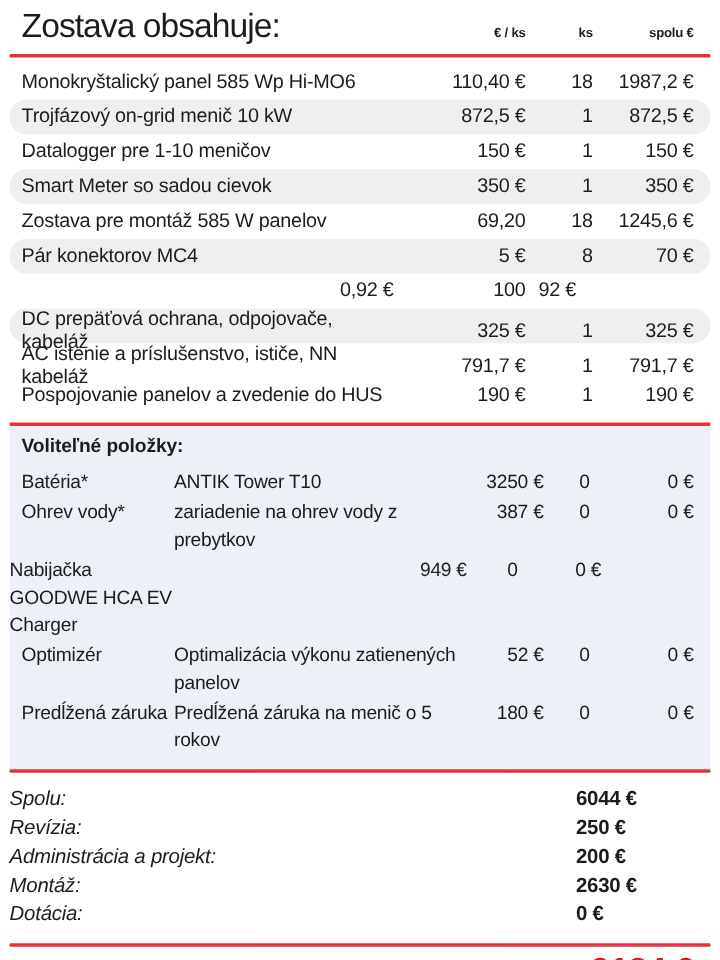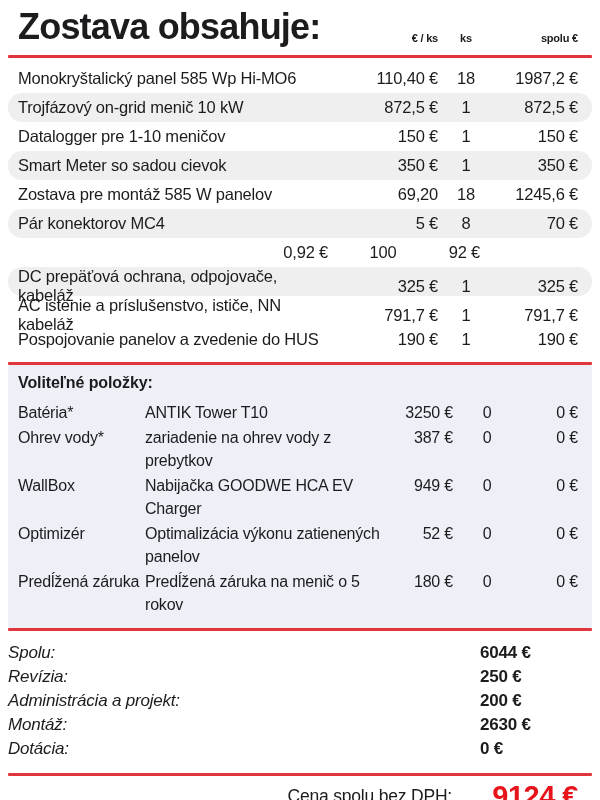--- a/index.html
+++ b/index.html
@@ -8,25 +8,25 @@
     font-family:"Liberation Sans", sans-serif;
     color:#1c1c1e;
     letter-spacing:-0.2px;
   }
   .page { padding:6px 8px 0 8px; }
 
   
   .grid4 { display:grid; grid-template-columns:1fr 110px 56px 98px; }
   .c.name  { padding-left:10px; }
   .c.price { text-align:right; }
-  .c.qty   { text-align:center; }
+  .c.qty   { text-align:right; }
   .c.total { text-align:right; padding-right:14px; }
 
   .header-row { align-items:end; padding-bottom:7px; }
-  .title { font-size:36px; font-weight:700; letter-spacing:-0.8px; padding-left:8px; white-space:nowrap; }
+  .title { font-size:28px; font-weight:400; letter-spacing:-0.8px; padding-left:8px; white-space:nowrap; }
   .colhead { font-size:11px; font-weight:700; padding-bottom:4px; }
 
   .redline { height:3px; background:var(--accent,#e1343b); border-radius:1px; }
 
   #items { margin:6px 0 8px 0; }
   .item-row { height:29px; align-items:center; font-size:16.5px; }
   .item-row.shaded { background:var(--stripe,#efefef);border-radius:14px; }
 
   .optional { background:var(--optbg,#edf0f7); padding:9px 0 10px 0; }
   .opt-heading { font-size:16px; font-weight:700; padding-left:10px; margin-bottom:9px; letter-spacing:-0.1px; }
@@ -147,21 +147,20 @@
 
   <div class="opt-row">
     <div class="oc oname">Ohrev vody*</div>
     <div class="oc odesc">zariadenie na ohrev vody z prebytkov</div>
     <div class="oc oprice">387 €</div>
     <div class="oc oqty">0</div>
     <div class="oc ototal">0 €</div>
   </div>
 
   <div class="opt-row">
-    <div class="oc oname">WallBox</div>
     <div class="oc odesc">Nabijačka GOODWE HCA EV Charger</div>
     <div class="oc oprice">949 €</div>
     <div class="oc oqty">0</div>
     <div class="oc ototal">0 €</div>
   </div>
 
   <div class="opt-row">
     <div class="oc oname">Optimizér</div>
     <div class="oc odesc">Optimalizácia výkonu zatienených panelov</div>
     <div class="oc oprice">52 €</div>

